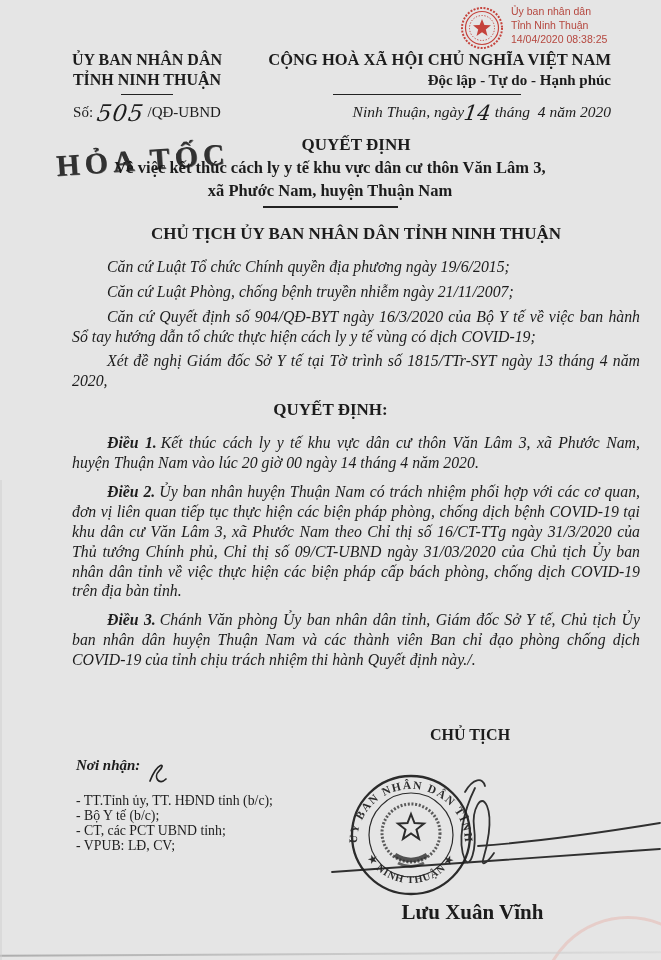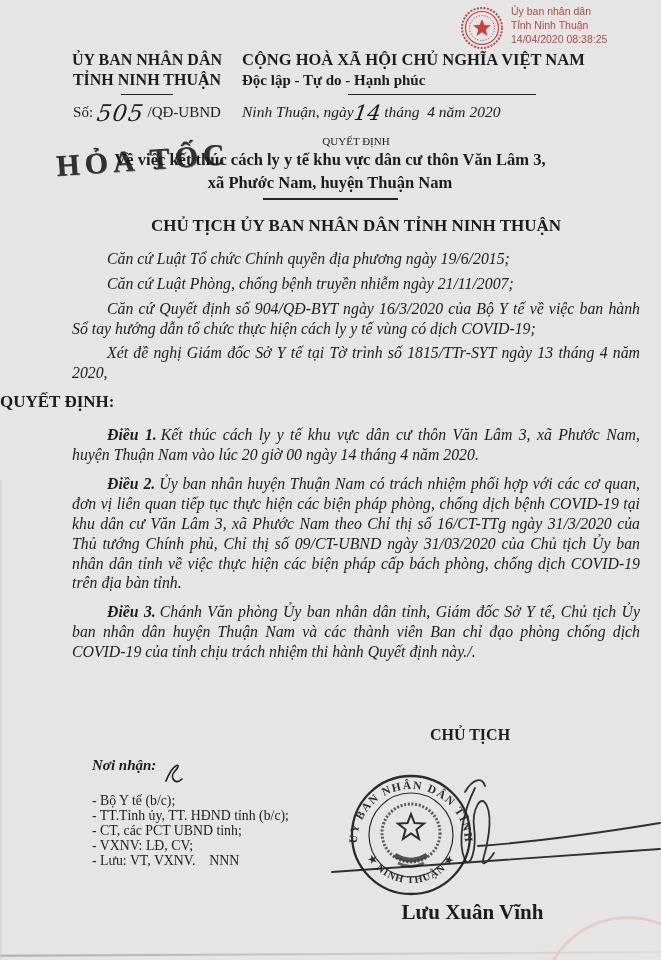--- a/index.html
+++ b/index.html
@@ -6,49 +6,49 @@
   .page{
     position:relative;width:661px;height:960px;background:#e5e5e5;
     font-family:"Liberation Serif",serif;color:#1c1c1c;overflow:hidden;
   }
   
   .digital-stamp{position:absolute;left:460px;top:5px;display:flex;gap:7px;align-items:flex-start;}
   .digital-stamp .txt{font-family:"Liberation Sans",sans-serif;font-size:10.5px;line-height:1.32;color:#b5473f;}
   
   .header{display:flex;padding-top:50px;}
   .h-left{width:190px;margin-left:52px;text-align:center;}
-  .h-right{flex:1;text-align:left;padding-right:20px;}
+  .h-right{flex:1;text-align:right;padding-right:50px;}
   .h-bold{font-weight:bold;font-size:16px;line-height:1.26;}
   .rule{border-top:1.6px solid #222;margin:4px auto 0;}
   .rule-left{width:52px;}
   .rule-right{width:188px;}
   .doc-number{font-size:15px;margin-top:9px;white-space:pre-wrap;}
   .hand{font-family:"DejaVu Serif",serif;font-style:italic;display:inline-block;transform:skewX(-8deg);}
   .hand-505{font-size:23px;line-height:0;vertical-align:-4px;letter-spacing:1px;}
   .hand-14{font-size:21px;line-height:0;vertical-align:-3px;}
   .place-date{font-style:italic;font-size:15.5px;margin-top:8px;white-space:pre-wrap;}
   
   .urgency{
     position:absolute;left:56px;top:143px;font-size:30px;font-weight:bold;letter-spacing:5px;
     transform:rotate(-4deg);color:#222;text-shadow:0.6px 0.6px 0 #666;opacity:.92;
   }
   
   .title-block{margin:14px 21px 0 72px;text-align:center;}
-  .doc-type{font-weight:normal;font-size:11px;}
+  .doc-type{font-weight:bold;font-size:17px;}
   .subject{font-weight:bold;font-size:16.5px;line-height:1.35;transform:translateX(-26px);margin-top:2px;}
   .subject-rule{width:135px;border-top:2px solid #222;margin:4px auto 0;transform:translateX(-26px);}
   .authority{font-weight:bold;font-size:17px;margin-top:16px;}
   
   .body-text{margin:13px 21px 0 72px;text-align:justify;font-size:15.8px;line-height:1.26;}
   .body-text p{margin:0 0 5px;text-indent:35px;font-style:italic;}
-  .decision-heading{font-weight:bold;font-size:17px;margin:9px 0 11px;}
+  .decision-heading{text-align:center;font-weight:bold;font-size:17px;margin:9px 0 11px;}
   .article{margin-bottom:9px !important;}
   .article b{margin-right:4px;}
   
-  .recipients{position:absolute;left:92px;top:757px;}
+  .recipients{position:absolute;left:76px;top:757px;}
   .recipients-label{font-weight:bold;font-style:italic;font-size:15px;display:flex;align-items:flex-start;gap:6px;}
   .recipients-items{font-size:13.8px;line-height:15px;margin-top:4px;}
   .recipients-items div{white-space:pre-wrap;}
   .sign-title{position:absolute;left:398px;top:726px;width:144px;text-align:center;font-weight:bold;font-size:16px;}
   .sign-name{position:absolute;left:395px;top:900px;width:155px;text-align:center;font-weight:bold;font-size:21px;}
   .seal{position:absolute;left:349px;top:773px;}
   .autograph{position:absolute;left:315px;top:772px;}
   
   .watermark{position:absolute;left:540px;top:916px;width:170px;height:170px;border-radius:50%;
     border:3px solid rgba(231,166,155,0.38);}
@@ -116,25 +116,24 @@
   </div>
 
   <div class="recipients">
     <div class="recipients-label">
       <span>Nơi nhận:</span>
       <svg width="26" height="32" viewBox="0 0 26 32">
         <path d="M4,24 C12,4 21,6 13,14 C7,20 13,29 20,22" fill="none" stroke="#222" stroke-width="1.7" stroke-linecap="round"></path>
       </svg>
     </div>
     <div class="recipients-items">
+      <div>- TT.Tỉnh ủy, TT. HĐND tỉnh (b/c);</div>
       <div>- Bộ Y tế (b/c);</div>
-      <div>- TT.Tỉnh ủy, TT. HĐND tỉnh (b/c);</div>
       <div>- CT, các PCT UBND tỉnh;</div>
-      <div>- VXNV: LĐ, CV;</div>
-      <div>- Lưu: VT, VXNV.    NNN</div>
+      <div>- VPUB: LĐ, CV;</div>
     </div>
   </div>
 
   <div class="sign-title">CHỦ TỊCH</div>
 
   <svg class="seal" width="124" height="124" viewBox="0 0 124 124" style="color:#1e1e1e;opacity:.93;">
     <circle cx="62" cy="62" r="59" fill="none" stroke="currentColor" stroke-width="2.3"></circle>
     <circle cx="62" cy="62" r="42" fill="none" stroke="currentColor" stroke-width="1.2"></circle>
     <defs>
       <path id="sealTop" d="M 8,70 A 54,54 0 0 1 116,70"></path>

